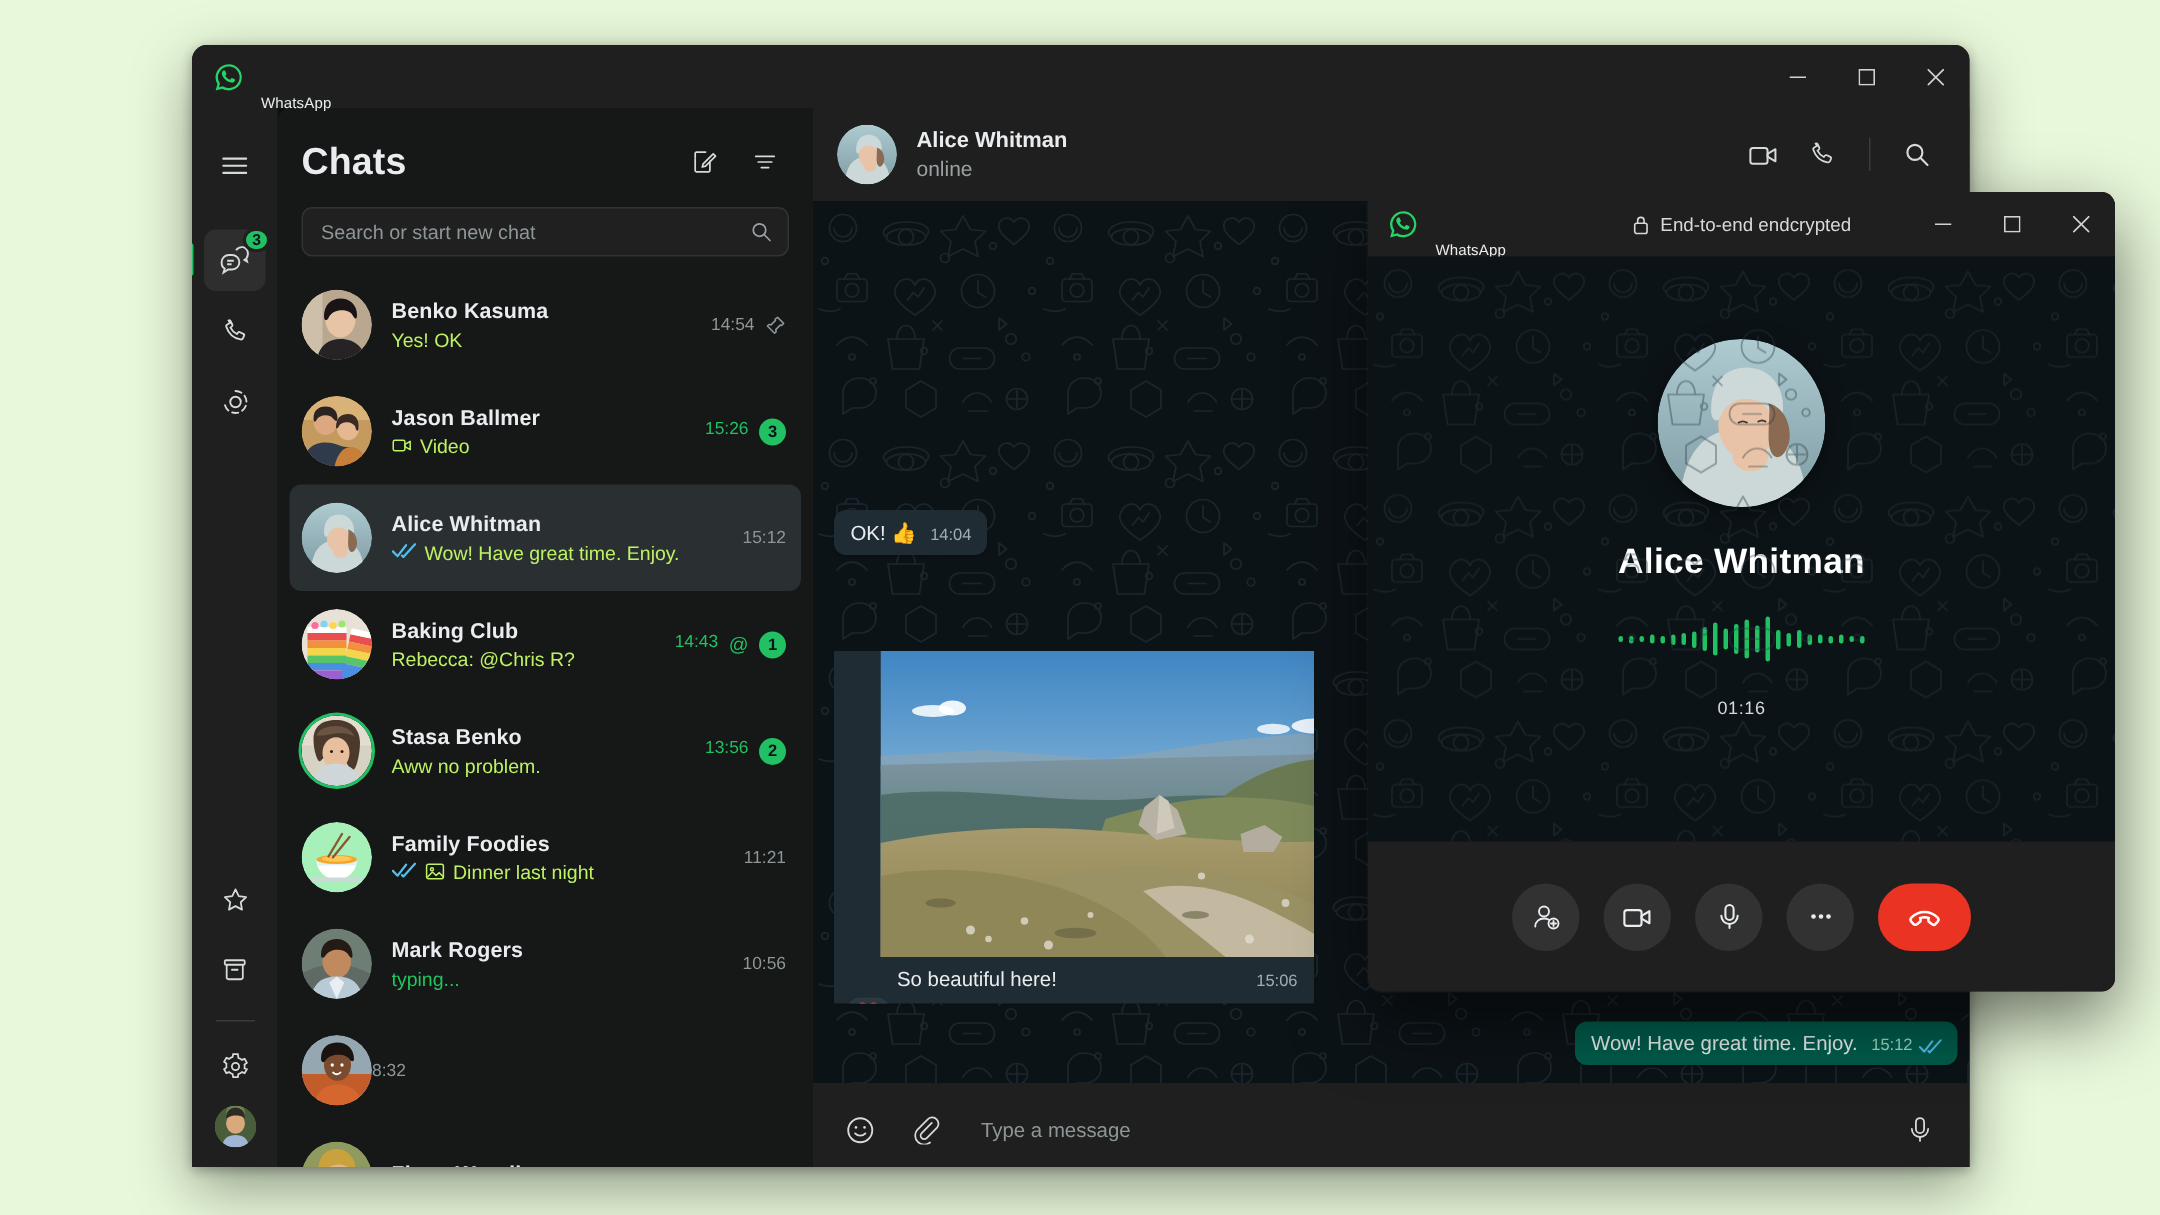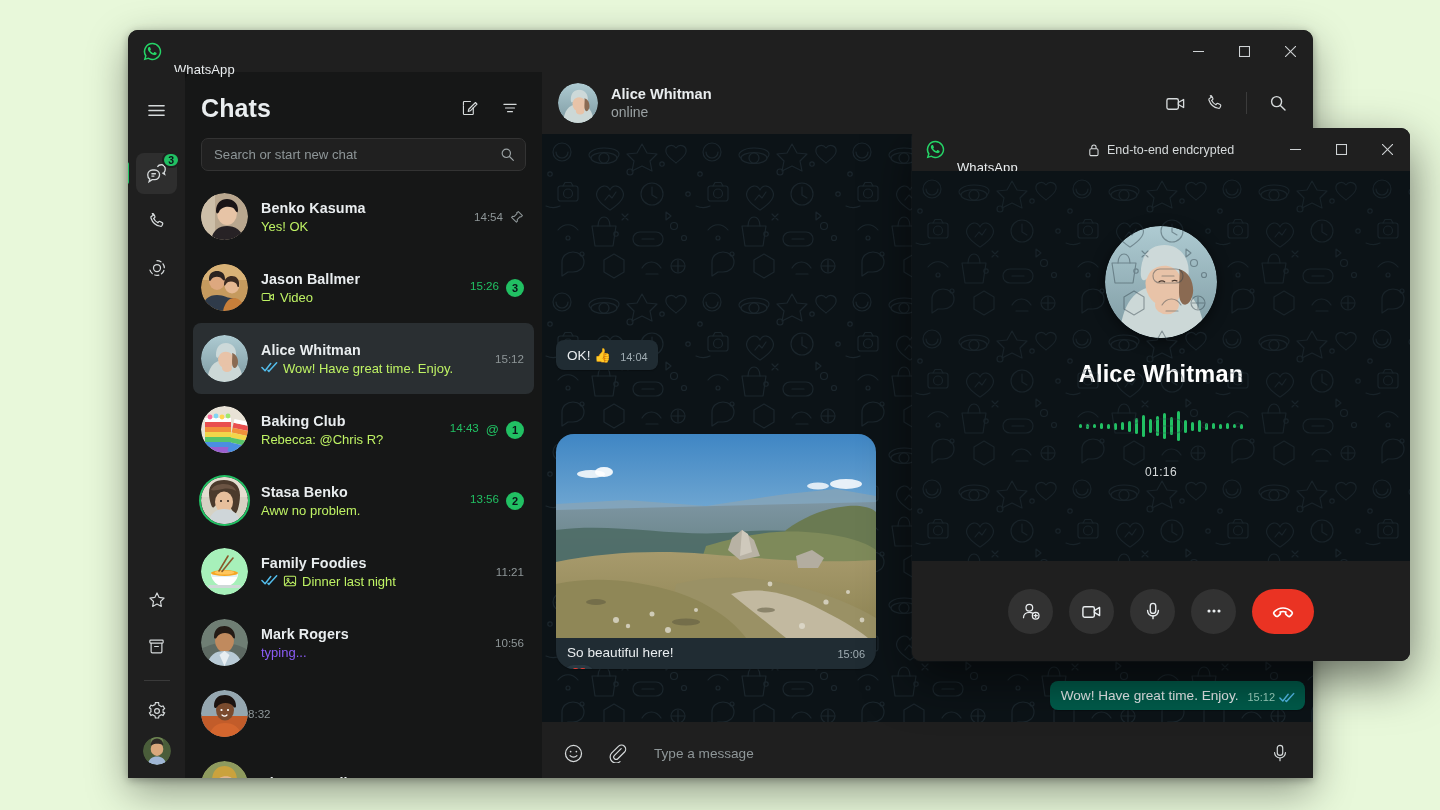--- a/index.html
+++ b/index.html
@@ -22,21 +22,21 @@
   }
 
   
   .titlebar {
     height: 42px; display: flex; align-items: center;
     background: #1f1f1f;
     position: relative;
   }
   .wa-logo { margin-left: 14px; display: flex; align-items: center; }
   .title-text {
-    margin-left: 11px; color: #e9edef; font-size: 13px;
+    margin-left: 11px; color: #e9edef; font-size: 10px;
     letter-spacing: .1px;
     margin-top: 36px;
   }
   .win-ctrls { position: absolute; right: 0; top: 0; height: 42px; display: flex; }
   .win-btn {
     width: 46px; height: 42px; display: flex; align-items: center; justify-content: center;
     color: #cfd3d5;
   }
 
   
@@ -104,21 +104,21 @@
   .chat-row.selected { background: #2a2f32; }
   .avatar { width: 47px; height: 47px; border-radius: 50%; flex-shrink: 0; overflow: hidden; position: relative; }
   .avatar.ringed { box-shadow: 0 0 0 2px #21c063; }
   .chat-mid { flex: 1; min-width: 0; margin-left: 13px; }
   .chat-name { color: #e9edef; font-size: 14.3px; font-weight: bold; letter-spacing: .1px; }
   .chat-sub {
     color: #bef264; font-size: 13px; margin-top: 3px;
     display: flex; align-items: center; gap: 5px;
     white-space: nowrap; overflow: hidden; text-overflow: ellipsis;
   }
-  .chat-sub.typing { color: #8b5cf6; }
+  .chat-sub.typing { color: #22c55e; }
   .chat-right { display: flex; gap: 7px; flex-shrink: 0; }
   .chat-time { font-size: 11.6px; color: #8e9698; }
   .chat-time.unread { color: #21c063; }
   .badge {
     min-width: 18px; height: 18px; border-radius: 9px; background: #21c063;
     color: #0b141a; font-size: 11px; font-weight: bold;
     display: flex; align-items: center; justify-content: center; padding: 0 5px;
   }
   .at-mark { color: #21c063; font-size: 13px; }
   .right-row { display: flex; align-items: center; gap: 7px; }
@@ -155,22 +155,23 @@
     box-shadow: 0 1px 1px rgba(0,0,0,.25);
     display: flex; align-items: flex-end; gap: 9px;
   }
   .bubble.in { background: #202c33; }
   .bubble.out { background: #005c4b; }
   .bubble .meta { font-size: 11px; color: #a0adb3; display: flex; align-items: center; gap: 4px; white-space: nowrap; }
   .bubble.out .meta { color: #9fd6c4; }
 
   .photo-msg {
     position: absolute; left: 14px; top: 300px;
-    width: 320px; background: #202c33; border-radius: 18px; overflow: hidden;
+    width: 320px; background: #202c33; border-radius: 0; overflow: hidden;
     box-shadow: 0 1px 1px rgba(0,0,0,.25);
+    padding-left: 31px;
   }
   .photo-msg .pic { width: 320px; height: 204px; display: block; }
   .photo-cap {
     padding: 7px 11px 9px; display: flex; align-items: flex-end;
     font-size: 13.6px; color: #e9edef;
   }
   .photo-cap .meta { margin-left: auto; font-size: 11px; color: #a0adb3; }
   .reaction {
     position: absolute; left: 8px; bottom: -15px;
     background: #2a3942; border-radius: 12px; padding: 2px 7px;

